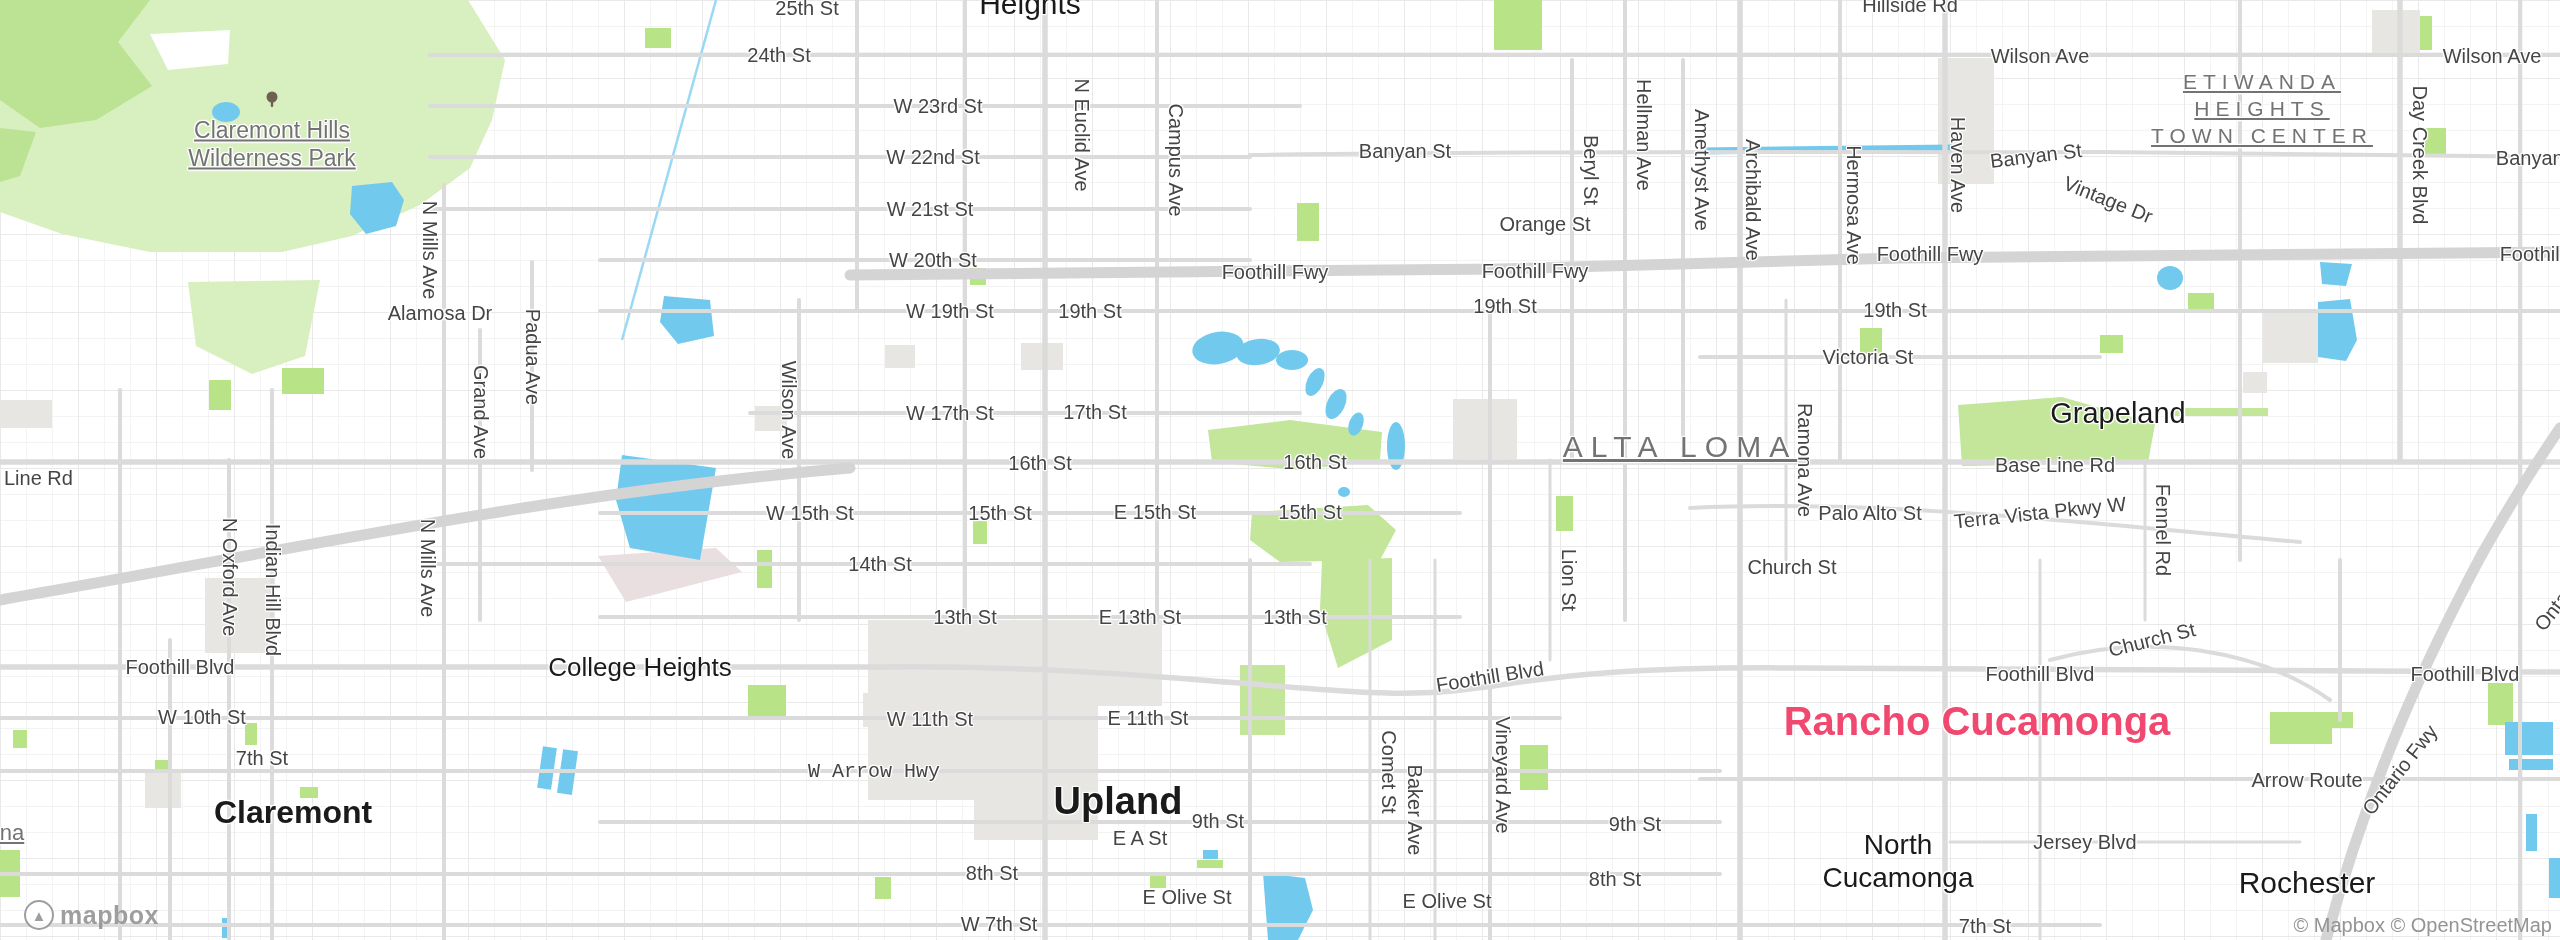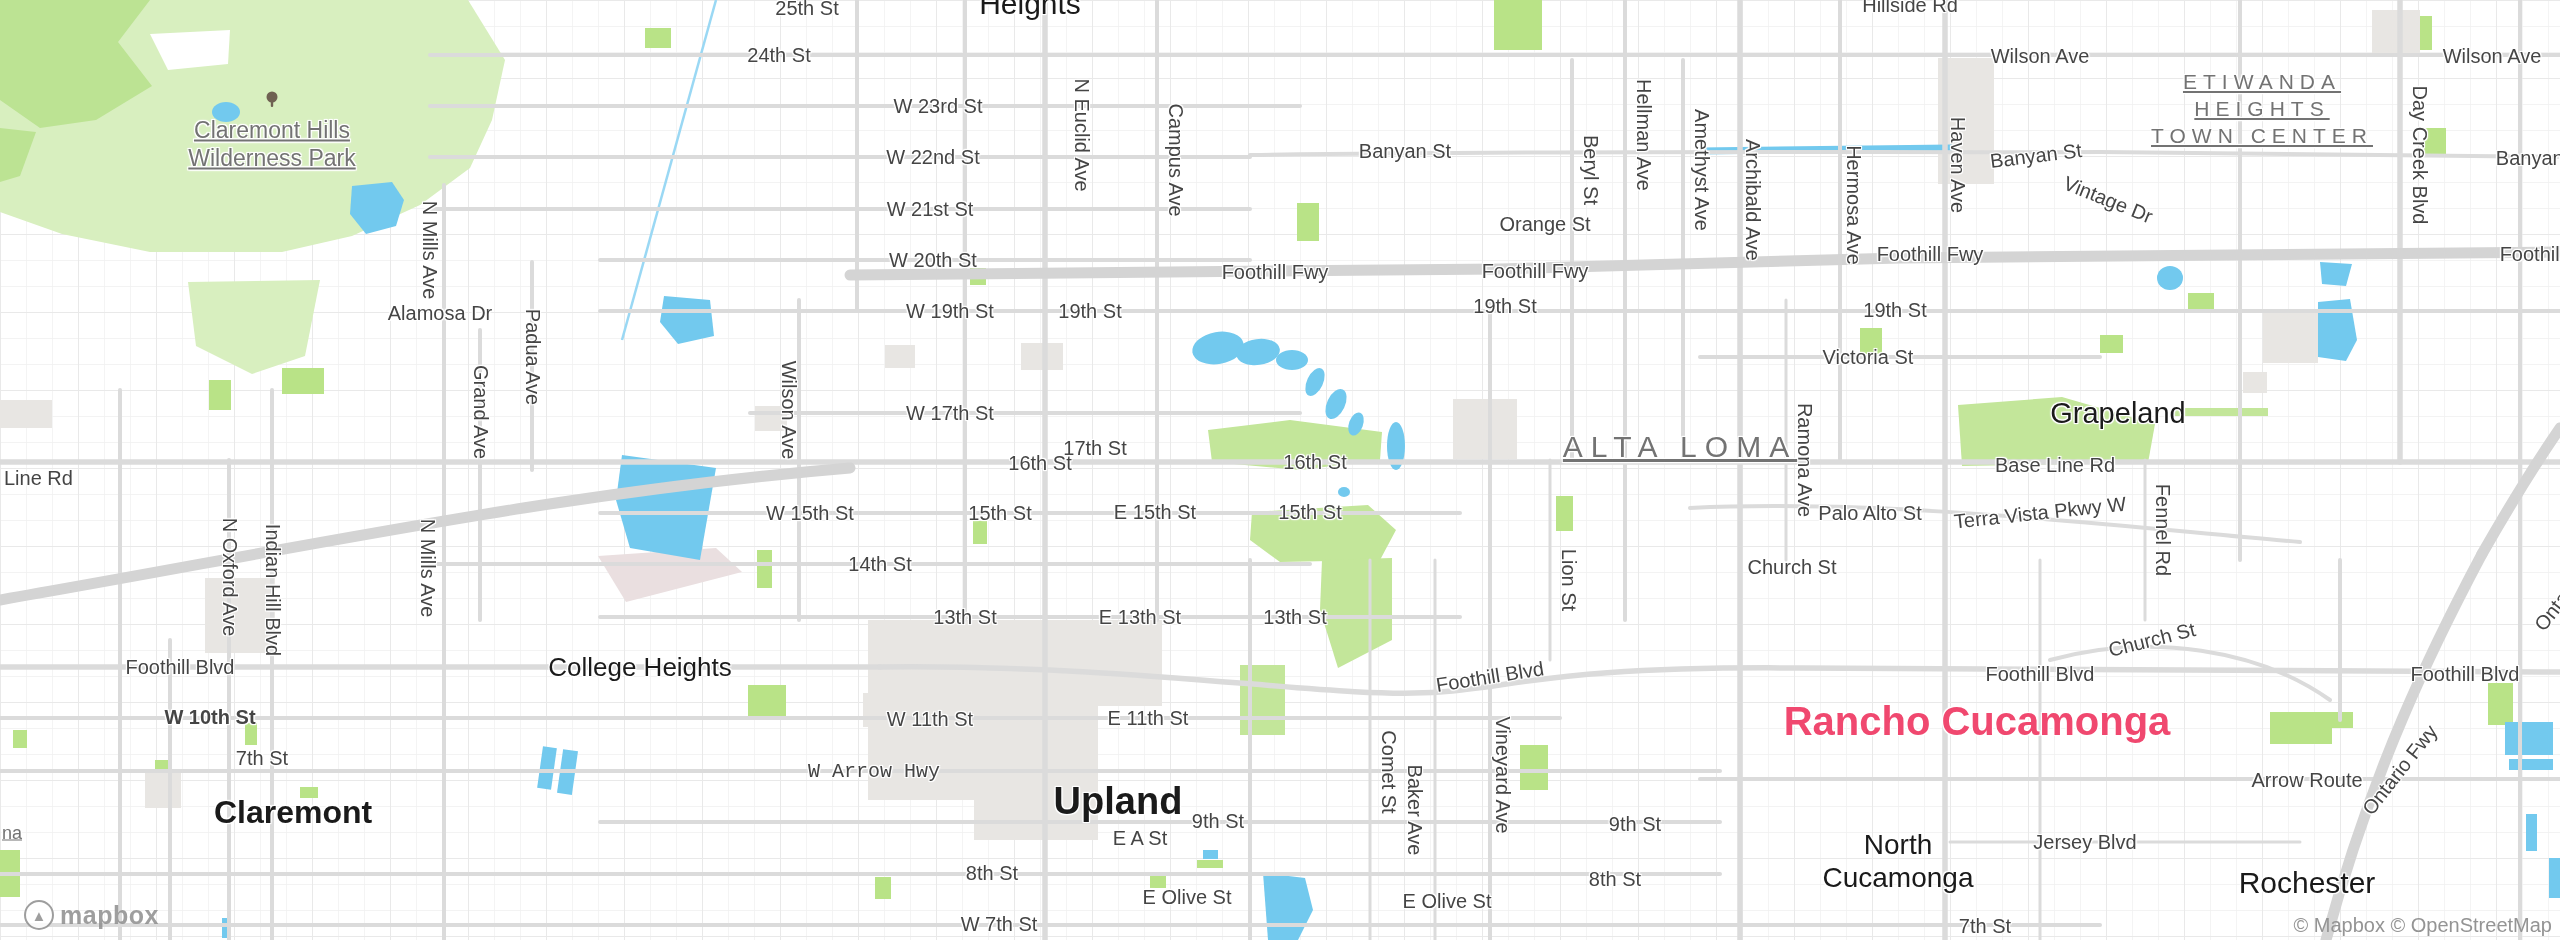--- a/index.html
+++ b/index.html
@@ -218,42 +218,42 @@
       <div class="label street" style="left: 1910px; top: 5px; transform: translate(-50%, -50%);">Hillside Rd</div>
       <div class="label street" style="left: 2040px; top: 56px; transform: translate(-50%, -50%);">Wilson Ave</div>
       <div class="label street" style="left: 2492px; top: 56px; transform: translate(-50%, -50%);">Wilson Ave</div>
       <div class="label street" style="left: 2108px; top: 200px; transform: translate(-50%, -50%) rotate(22deg);">Vintage Dr</div>
       <div class="label street" style="left: 1275px; top: 272px; transform: translate(-50%, -50%);">Foothill Fwy</div>
       <div class="label street" style="left: 1535px; top: 271px; transform: translate(-50%, -50%);">Foothill Fwy</div>
       <div class="label street" style="left: 1930px; top: 254px; transform: translate(-50%, -50%);">Foothill Fwy</div>
       <div class="label street" style="left: 2553px; top: 254px; transform: translate(-50%, -50%);">Foothill Fwy</div>
       <div class="label street" style="left: 440px; top: 313px; transform: translate(-50%, -50%);">Alamosa Dr</div>
       <div class="label street" style="left: 950px; top: 413px; transform: translate(-50%, -50%);">W 17th St</div>
-      <div class="label street" style="left: 1095px; top: 412px; transform: translate(-50%, -50%); margin-top: 36px;">17th St</div>
+      <div class="label street" style="left: 1095px; top: 412px; transform: translate(-50%, -50%);">17th St</div>
       <div class="label street" style="left: 1040px; top: 463px; transform: translate(-50%, -50%);">16th St</div>
       <div class="label street" style="left: 1315px; top: 462px; transform: translate(-50%, -50%);">16th St</div>
       <div class="label street" style="left: 810px; top: 513px; transform: translate(-50%, -50%);">W 15th St</div>
       <div class="label street" style="left: 1000px; top: 513px; transform: translate(-50%, -50%);">15th St</div>
       <div class="label street" style="left: 1155px; top: 512px; transform: translate(-50%, -50%);">E 15th St</div>
       <div class="label street" style="left: 1310px; top: 512px; transform: translate(-50%, -50%);">15th St</div>
       <div class="label street" style="left: 880px; top: 564px; transform: translate(-50%, -50%);">14th St</div>
       <div class="label street" style="left: 965px; top: 617px; transform: translate(-50%, -50%);">13th St</div>
       <div class="label street" style="left: 1140px; top: 617px; transform: translate(-50%, -50%);">E 13th St</div>
       <div class="label street" style="left: 1295px; top: 617px; transform: translate(-50%, -50%);">13th St</div>
       <div class="label street" style="left: 4px; top: 478px; transform: translate(0px, -50%);">Line Rd</div>
       <div class="label street" style="left: 2055px; top: 465px; transform: translate(-50%, -50%);">Base Line Rd</div>
       <div class="label street" style="left: 2040px; top: 513px; transform: translate(-50%, -50%) rotate(-6deg);">Terra Vista Pkwy W</div>
       <div class="label street" style="left: 1870px; top: 513px; transform: translate(-50%, -50%);">Palo Alto St</div>
       <div class="label street" style="left: 1792px; top: 567px; transform: translate(-50%, -50%);">Church St</div>
       <div class="label street" style="left: 2152px; top: 640px; transform: translate(-50%, -50%) rotate(-14deg);">Church St</div>
       <div class="label street" style="left: 180px; top: 667px; transform: translate(-50%, -50%);">Foothill Blvd</div>
       <div class="label street" style="left: 1490px; top: 677px; transform: translate(-50%, -50%) rotate(-9deg);">Foothill Blvd</div>
       <div class="label street" style="left: 2040px; top: 674px; transform: translate(-50%, -50%);">Foothill Blvd</div>
       <div class="label street" style="left: 2465px; top: 674px; transform: translate(-50%, -50%);">Foothill Blvd</div>
-      <div class="label street" style="left: 210px; top: 717px; transform: translate(-50%, -50%); font-weight: bold;">W 10th St</div>
+      <div class="label street" style="left: 202px; top: 717px; transform: translate(-50%, -50%);">W 10th St</div>
       <div class="label street" style="left: 262px; top: 758px; transform: translate(-50%, -50%);">7th St</div>
       <div class="label street" style="left: 930px; top: 719px; transform: translate(-50%, -50%);">W 11th St</div>
       <div class="label street" style="left: 1148px; top: 718px; transform: translate(-50%, -50%);">E 11th St</div>
       <div class="label street" style="left: 874px; top: 771px; transform: translate(-50%, -50%); font-family: Liberation Mono, monospace;">W Arrow Hwy</div>
       <div class="label street" style="left: 1218px; top: 821px; transform: translate(-50%, -50%);">9th St</div>
       <div class="label street" style="left: 1635px; top: 824px; transform: translate(-50%, -50%);">9th St</div>
       <div class="label street" style="left: 1140px; top: 838px; transform: translate(-50%, -50%);">E A St</div>
       <div class="label street" style="left: 992px; top: 873px; transform: translate(-50%, -50%);">8th St</div>
       <div class="label street" style="left: 1615px; top: 879px; transform: translate(-50%, -50%);">8th St</div>
       <div class="label street" style="left: 1187px; top: 897px; transform: translate(-50%, -50%);">E Olive St</div>
@@ -294,21 +294,21 @@
       <div class="label place" style="left: 1898px; top: 845px; font-size: 28px; font-weight: 500; transform: translate(-50%, -50%);">North</div>
       <div class="label place" style="left: 1898px; top: 878px; font-size: 28px; font-weight: 500; transform: translate(-50%, -50%);">Cucamonga</div>
       <div class="label place" style="left: 2307px; top: 883px; font-size: 30px; font-weight: 500; transform: translate(-50%, -50%);">Rochester</div>
       <div class="label place" style="left: 1977px; top: 721px; font-size: 40px; font-weight: 700; color: rgb(240, 72, 111); transform: translate(-50%, -50%);">Rancho Cucamonga</div>
       <div class="label area" style="left: 272px; top: 130px; font-size: 23px; font-weight: 500; transform: translate(-50%, -50%);">Claremont Hills</div>
       <div class="label area" style="left: 272px; top: 158px; font-size: 23px; font-weight: 500; transform: translate(-50%, -50%);">Wilderness Park</div>
       <div class="label area" style="left: 2262px; top: 82px; font-size: 21px; font-weight: 500; letter-spacing: 6px; transform: translate(-50%, -50%);">ETIWANDA</div>
       <div class="label area" style="left: 2262px; top: 109px; font-size: 21px; font-weight: 500; letter-spacing: 6px; transform: translate(-50%, -50%);">HEIGHTS</div>
       <div class="label area" style="left: 2262px; top: 136px; font-size: 21px; font-weight: 500; letter-spacing: 6px; transform: translate(-50%, -50%);">TOWN CENTER</div>
       <div class="label area" style="left: 1680px; top: 447px; font-size: 30px; font-weight: 500; letter-spacing: 8px; transform: translate(-50%, -50%);">ALTA LOMA</div>
-      <div class="label area" style="left: 12px; top: 833px; font-size: 18px; font-weight: 500; transform: translate(-50%, -50%);">na</div>
+      <div class="label area" style="left: 12px; top: 833px; font-size: 22px; font-weight: 500; transform: translate(-50%, -50%);">na</div>
     </div>
 
   <div id="logo">
     <span class="ring">▲</span>
     <span class="word">mapbox</span>
   </div>
   <div class="attr" style="right:8px;top:914px;">© Mapbox © OpenStreetMap</div>
 </div>
 
 </body></html>

